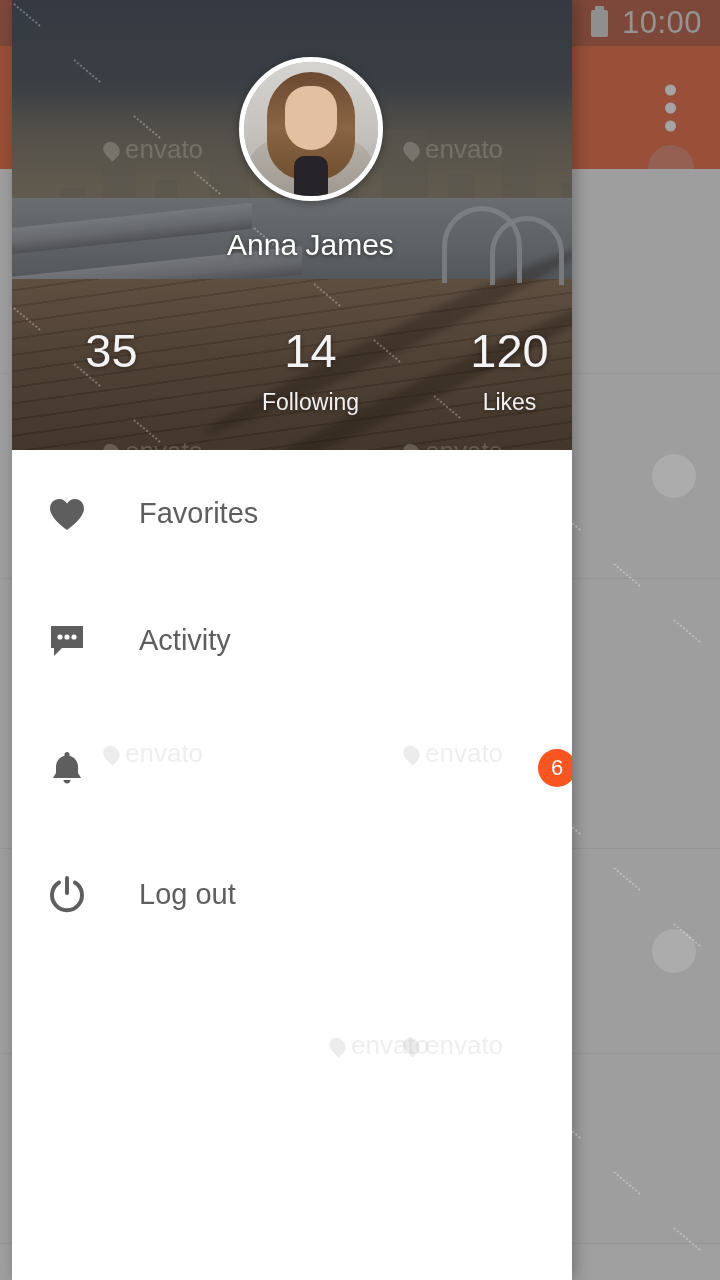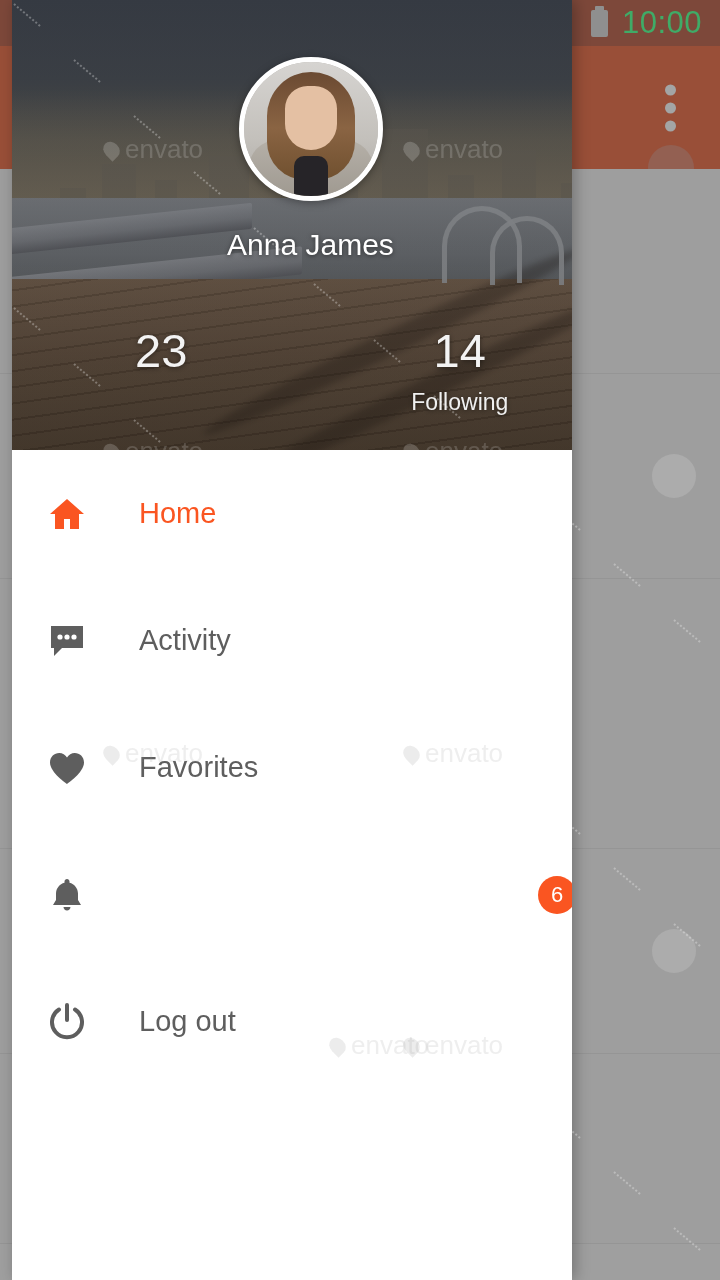--- a/index.html
+++ b/index.html
@@ -30,21 +30,21 @@
   .bg-battery {
     width: 17px; height: 27px;
     border: 0; background: #9b9b9b; border-radius: 2px;
     position: relative; margin-right: 14px;
   }
   .bg-battery:before {
     content: ""; position: absolute; top: -4px; left: 4px;
     width: 9px; height: 4px; background: #9b9b9b; border-radius: 1px 1px 0 0;
   }
   .bg-clock {
-    color: #22c55e; font-size: 31px; letter-spacing: 0.5px;
+    color: #a3a3a3; font-size: 31px; letter-spacing: 0.5px;
     font-family: "Liberation Sans", sans-serif;
   }
   .bg-appbar {
     position: absolute; left: 0; top: 46px; width: 720px; height: 123px;
     background: #ab3a18;
   }
   .bg-overflow {
     position: absolute; right: 44px; top: 50%; transform: translateY(-50%);
     display: flex; flex-direction: column; gap: 7px; align-items: center;
   }
@@ -332,59 +332,55 @@
           <div class="av-face"></div>
           <div class="av-top"></div>
         </div>
       </div>
 
       <div class="user-name">Anna James</div>
 
 
       <div class="stats">
         <div class="stat">
-          <div class="stat-num">23</div>
+          <div class="stat-num">35</div>
         </div>
         <div class="stat">
           <div class="stat-num">14</div>
           <div class="stat-label">Following</div>
         </div>
+        <div class="stat">
+          <div class="stat-num">120</div>
+          <div class="stat-label">Likes</div>
+        </div>
       </div>
     </div>
 
     <nav class="menu">
 
-      <div class="menu-item active">
+
+      <div class="menu-item">
         <span class="menu-icon">
           <svg width="38" height="34" viewBox="0 0 38 34">
-            <path d="M19 2L2 17h5v15h9v-10h6v10h9V17h5L19 2z" fill="#fa5521"></path>
+            <path d="M19 33S2 21.5 2 11.5C2 5.7 6.4 2 11.2 2c3.3 0 6.2 1.9 7.8 4.6C20.6 3.9 23.5 2 26.8 2 31.6 2 36 5.7 36 11.5 36 21.5 19 33 19 33z" fill="#5e5e5e"></path>
           </svg>
         </span>
-        <span class="menu-label">Home</span>
+        <span class="menu-label">Favorites</span>
       </div>
 
       <div class="menu-item">
         <span class="menu-icon">
           <svg width="36" height="34" viewBox="0 0 36 34">
             <path d="M2 2h32v22H13l-8 8v-8H2V2z" fill="#5e5e5e"></path>
             <circle cx="11" cy="13" r="2.6" fill="#ffffff"></circle>
             <circle cx="18" cy="13" r="2.6" fill="#ffffff"></circle>
             <circle cx="25" cy="13" r="2.6" fill="#ffffff"></circle>
           </svg>
         </span>
         <span class="menu-label">Activity</span>
-      </div>
-
-      <div class="menu-item">
-        <span class="menu-icon">
-          <svg width="38" height="34" viewBox="0 0 38 34">
-            <path d="M19 33S2 21.5 2 11.5C2 5.7 6.4 2 11.2 2c3.3 0 6.2 1.9 7.8 4.6C20.6 3.9 23.5 2 26.8 2 31.6 2 36 5.7 36 11.5 36 21.5 19 33 19 33z" fill="#5e5e5e"></path>
-          </svg>
-        </span>
-        <span class="menu-label">Favorites</span>
       </div>
 
       <div class="menu-item">
         <span class="menu-icon">
           <svg width="32" height="36" viewBox="0 0 32 36">
             <path d="M16 2c1.4 0 2.5 1.1 2.5 2.5v1.2C23.4 6.9 27 11.3 27 16.5V23l3 5H2l3-5v-6.5C5 11.3 8.6 6.9 13.5 5.7V4.5C13.5 3.1 14.6 2 16 2z" fill="#5e5e5e"></path>
             <path d="M12.5 30h7c0 1.9-1.6 3.4-3.5 3.4S12.5 31.9 12.5 30z" fill="#5e5e5e"></path>
           </svg>
         </span>
         <span class="badge">6</span>

